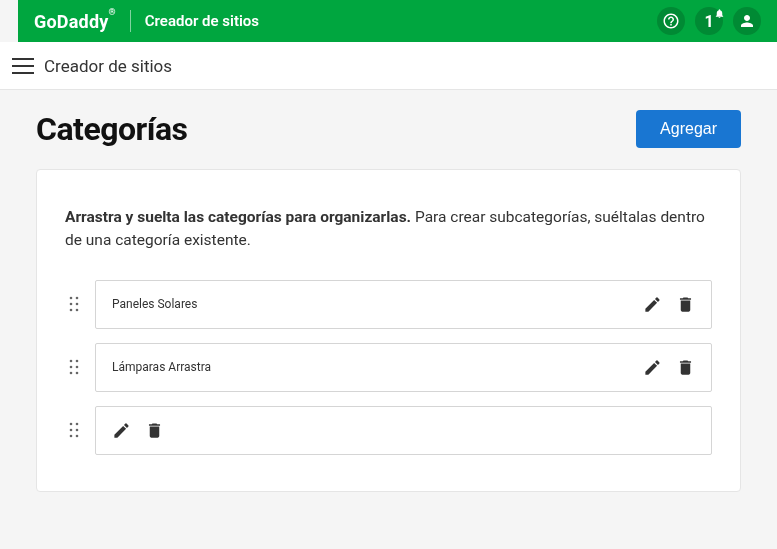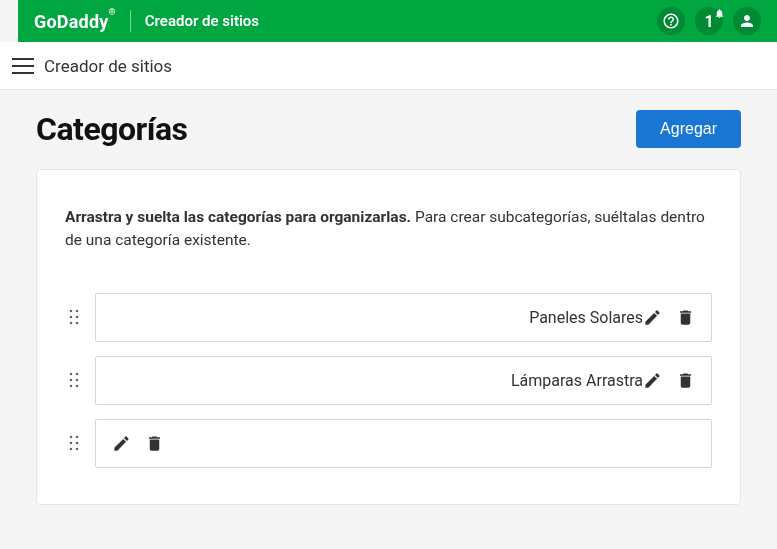--- a/index.html
+++ b/index.html
@@ -21,29 +21,29 @@
     .hamburger { width: 22px; height: 16px; display: flex; flex-direction: column; justify-content: space-between; cursor: pointer; margin-right: 10px; }
     .hamburger span { height: 2px; background: #333; width: 100%; }
     .subbar-title { font-size: 17px; color: #333; font-weight: 400; }
     
     .page { padding: 20px 36px; }
     .page-head { display: flex; align-items: center; justify-content: space-between; margin-bottom: 21px; }
     .page-title { font-size: 32px; font-weight: 700; color: #111; letter-spacing: -0.5px; }
     .add-btn { background: #1976d2; color: #fff; border: none; padding: 10px 24px; font-size: 16px; font-weight: 400; border-radius: 4px; cursor: pointer; }
     
     .card { background: #fff; border: 1px solid #e5e5e5; border-radius: 4px; padding: 36px 28px; }
-    .instructions { font-size: 15.5px; color: #333; line-height: 1.5; margin-bottom: 40px; }
+    .instructions { font-size: 15.5px; color: #333; line-height: 1.5; margin-bottom: 27px; }
     .instructions .bold { font-weight: 700; }
     
     .cat-list { display: flex; flex-direction: column; gap: 14px; }
     .cat-row { display: flex; align-items: stretch; gap: 12px; }
     .drag-handle { width: 18px; display: flex; align-items: center; justify-content: center; cursor: grab; color: #666; }
     .drag-handle svg { width: 10px; height: 16px; fill: #666; }
     .cat-box { flex: 1; border: 1px solid #d5d5d5; border-radius: 2px; background: #fff; display: flex; align-items: center; padding: 14px 16px; }
-    .cat-name { flex: 1; font-size: 16px; color: #333; text-align: right; }
+    .cat-name { flex: 1; font-size: 12px; color: #333; }
     .cat-actions { display: flex; align-items: center; gap: 14px; }
     .icon-btn { cursor: pointer; color: #333; display: flex; align-items: center; }
     .icon-btn svg { width: 19px; height: 19px; fill: #333; }
   </style>
 </head>
 <body>
 
 <div class="topbar">
   <span class="brand"><span>GoDaddy</span><sup>®</sup></span>
   <div class="brand-divider"></div>

